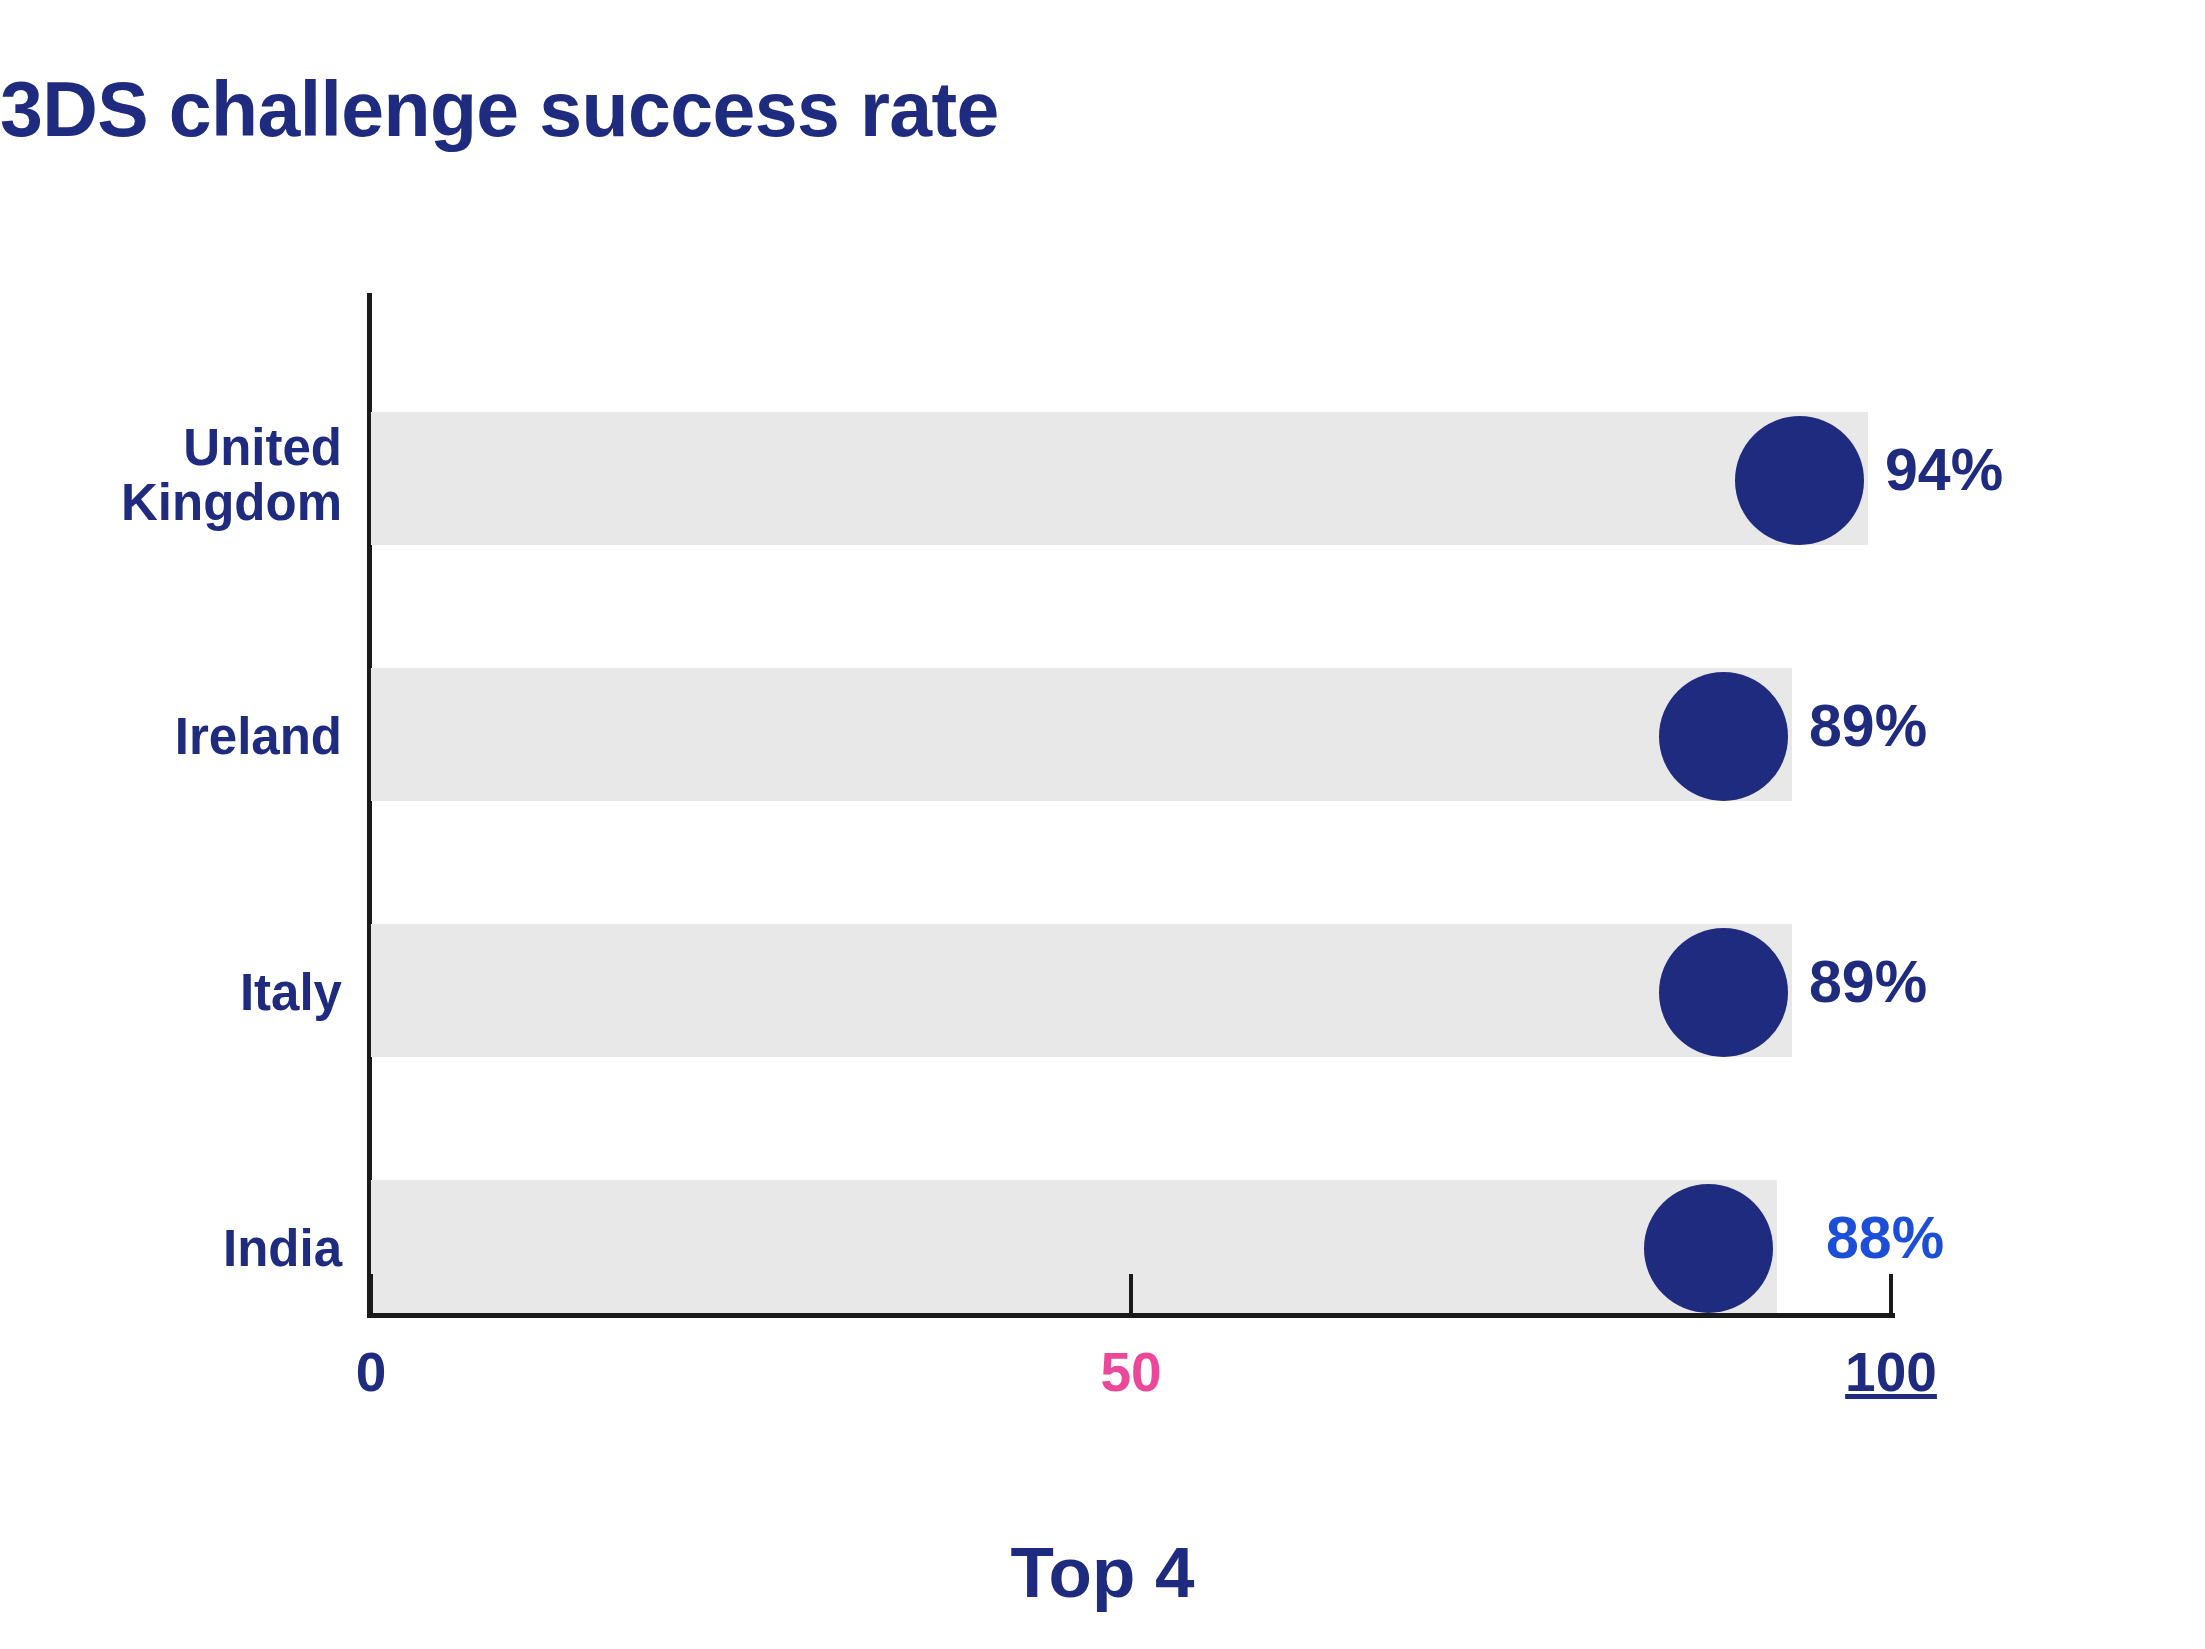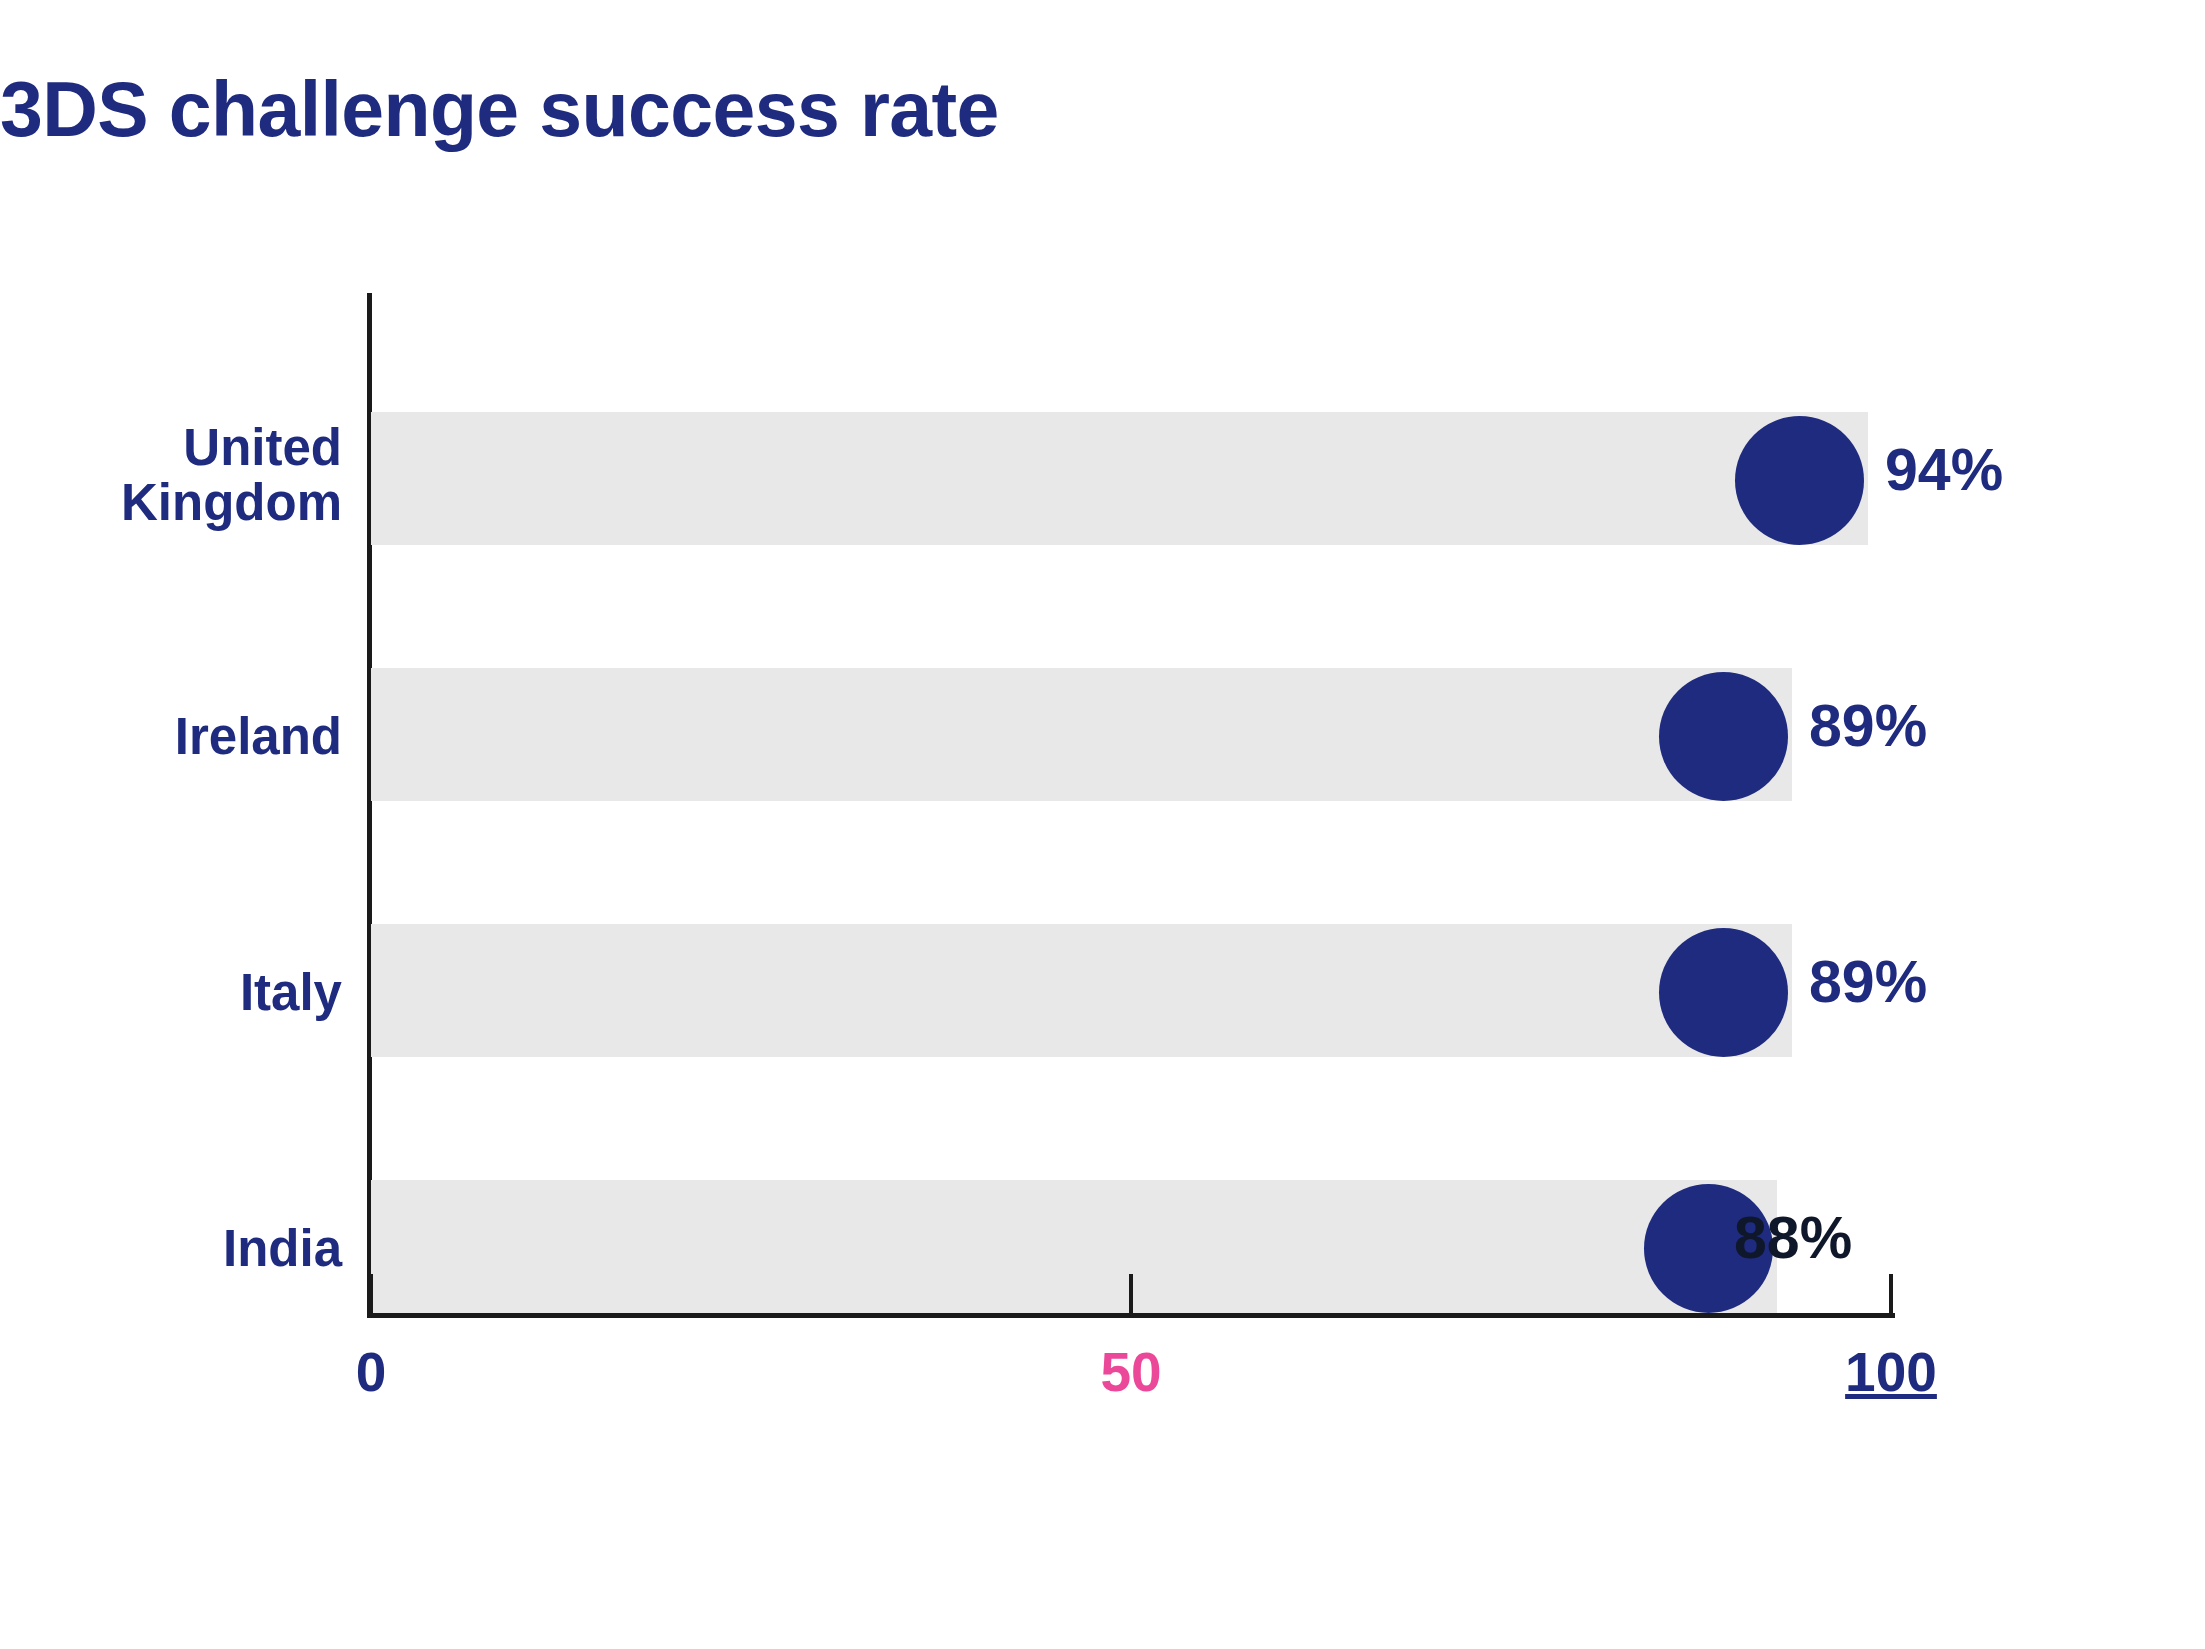--- a/index.html
+++ b/index.html
@@ -111,28 +111,29 @@
         </div>
         <div class="row" style="top: 572px;">
           <div class="track" style="width: 1421px; background: rgb(232, 232, 232);"></div>
           <div class="marker" style="left: 1353px; background: rgb(31, 43, 127);"></div>
           <div class="value-label" style="left: 1438px; color: rgb(31, 43, 127);">89%</div>
           <div class="cat-label" style="top: 100px; color: rgb(31, 43, 127);">Italy</div>
         </div>
         <div class="row" style="top: 828px;">
           <div class="track" style="width: 1406px; background: rgb(232, 232, 232);"></div>
           <div class="marker" style="left: 1338px; background: rgb(31, 43, 127);"></div>
-          <div class="value-label" style="left: 1363px; color: #0f172a;">88%</div>
+          <div class="value-label" style="left: 1455px; color: #1d4ed8;">88%</div>
           <div class="cat-label" style="top: 100px; color: rgb(31, 43, 127);">India</div>
         </div>
       </div>
     <div id="xticks">
         <div class="x-tick" style="left: -1.8px; background: rgb(26, 26, 26);"></div>
         <div class="x-tick-label" style="left: 0px; color: rgb(31, 43, 127);">0</div>
         <div class="x-tick" style="left: 758px; background: rgb(26, 26, 26);"></div>
         <div class="x-tick-label" style="left: 760px; color: #ec4899;">50</div>
         <div class="x-tick" style="left: 1518px; background: rgb(26, 26, 26);"></div>
         <div class="x-tick-label" style="left: 1520px; color: rgb(31, 43, 127); text-decoration: underline;">100</div>
       </div>
   </div>
 
+  <div id="chart-caption">Top 4</div>
 </div>
 
 
 </body></html>

